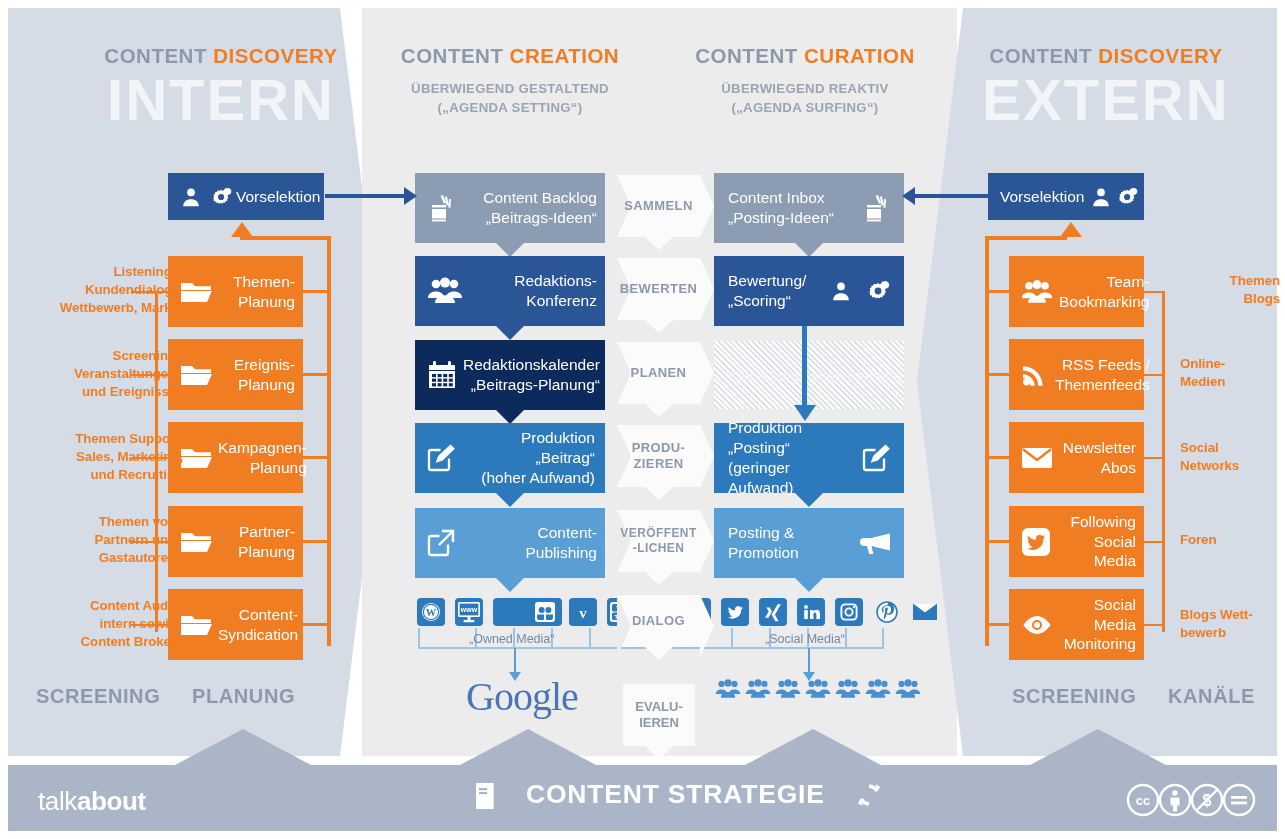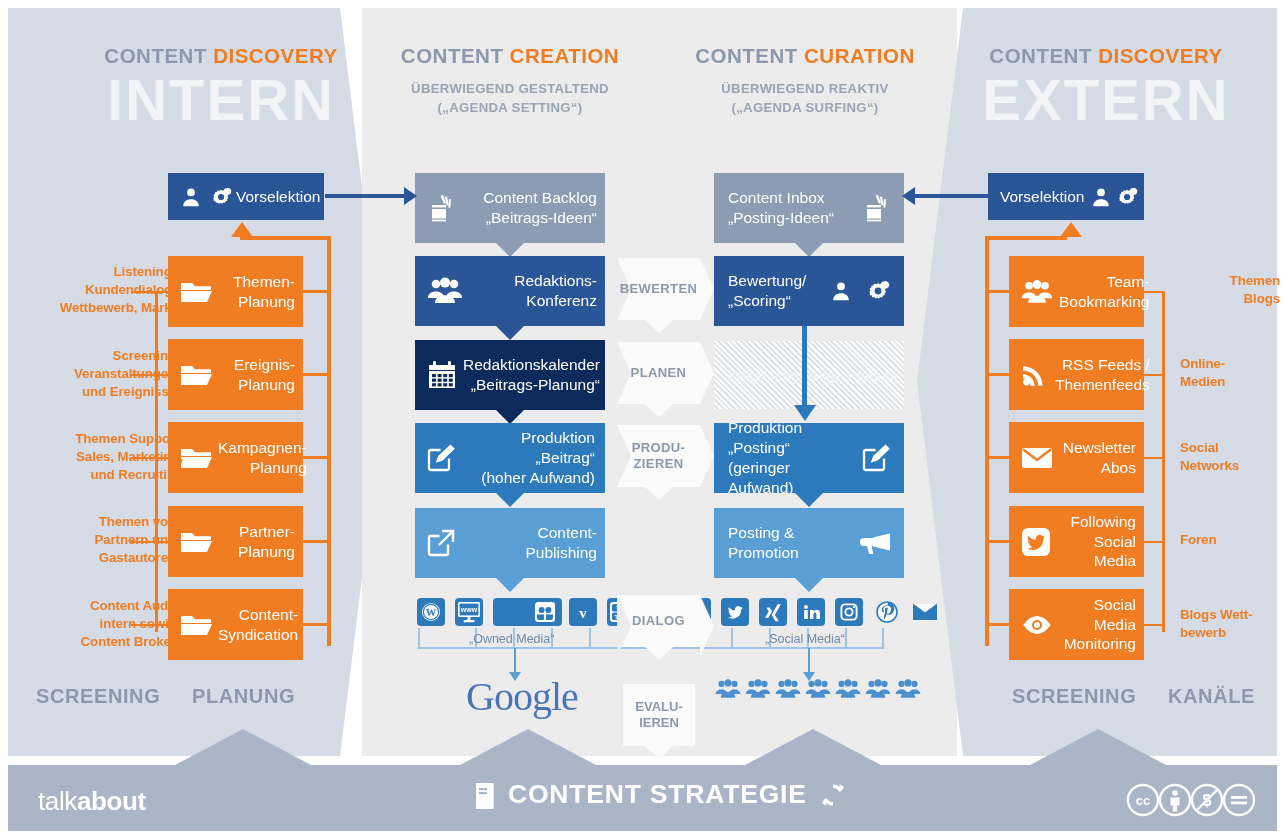--- a/index.html
+++ b/index.html
@@ -149,21 +149,21 @@
     border-bottom:36px solid #aab6c8;
   }
   .brand{
     position:absolute;left:38px;top:786px;color:#ffffff;
     font-size:26px;letter-spacing:-.4px;font-weight:400;
   }
   .brand b{font-weight:700;}
   .foot-title{
     position:absolute;left:470px;top:779px;color:#ffffff;
     font-size:26.5px;font-weight:700;letter-spacing:.8px;
-    display:flex;align-items:center;gap:8px;
+    display:flex;align-items:center;gap:26px;
   }
   .cc{
     position:absolute;right:28px;top:782px;display:flex;gap:0px;
   }
 
   
   .soc{
     position:absolute;width:28px;height:28px;border-radius:4px;
     background:#2c79bb;color:#fff;display:flex;align-items:center;
     justify-content:center;font-size:13px;font-weight:700;
@@ -413,30 +413,38 @@
           <path d="M25.4 2.6 12 16"></path>
         <path d="M21 15.5V24a2 2 0 0 1-2 2H4a2 2 0 0 1-2-2V9a2 2 0 0 1 2-2h8.5"></path>
       </svg>
     </span>
     <span class="lbl">
       <span>Content-</span><br><span>Publishing</span>
     </span>
   </div>
   <div class="down-caret" style="left:496px;top:578px;border-top:14px solid #5a9ed6;"></div>
 
+  <div class="stage" style="left:617px;top:175px;width:83px;height:62px;">
+    <div class="s-in"><span>SAMMELN</span></div>
+      <div class="tail"></div>
+  </div>
   <div class="stage" style="left:617px;top:258px;width:83px;height:62px;">
     <div class="s-in"><span>BEWERTEN</span></div>
       <div class="tail"></div>
   </div>
   <div class="stage" style="left:617px;top:342px;width:83px;height:62px;">
     <div class="s-in"><span>PLANEN</span></div>
       <div class="tail"></div>
   </div>
   <div class="stage" style="left:617px;top:425px;width:83px;height:62px;">
     <div class="s-in"><span>PRODU-</span><br><span>ZIEREN</span></div>
+      <div class="tail"></div>
+  </div>
+  <div class="stage" style="left:617px;top:510px;width:83px;height:62px;">
+    <div class="s-in" style="font-size:12px"><span>VERÖFFENT</span><br><span>-LICHEN</span></div>
       <div class="tail"></div>
   </div>
 
   <div class="box slate ico-right" style="left:714px;top:173px;width:190px;height:70px;">
     <span class="lbl">
       <span>Content Inbox</span><br><span>„Posting-Ideen“</span>
     </span>
     <span class="ico">
       <svg width="30" height="30" viewBox="0 0 30 30" fill="#fff">
           <path d="M16 2l3 8-2 .8-3.4-8zM20 3.4l1.6 8.5-2.1.3-1.6-8.5zM24 6.2l-.6 8.6-2.1-.3.8-8.5z"></path>

